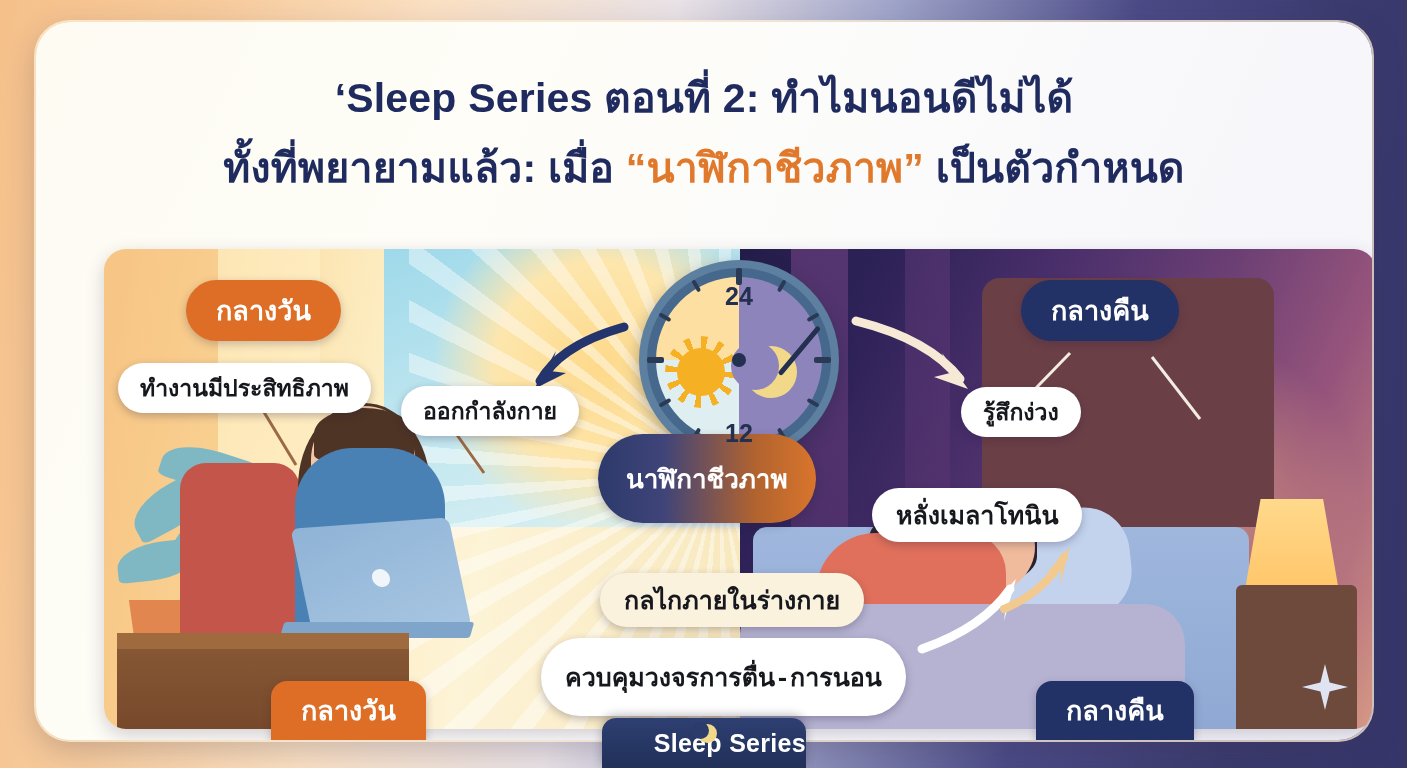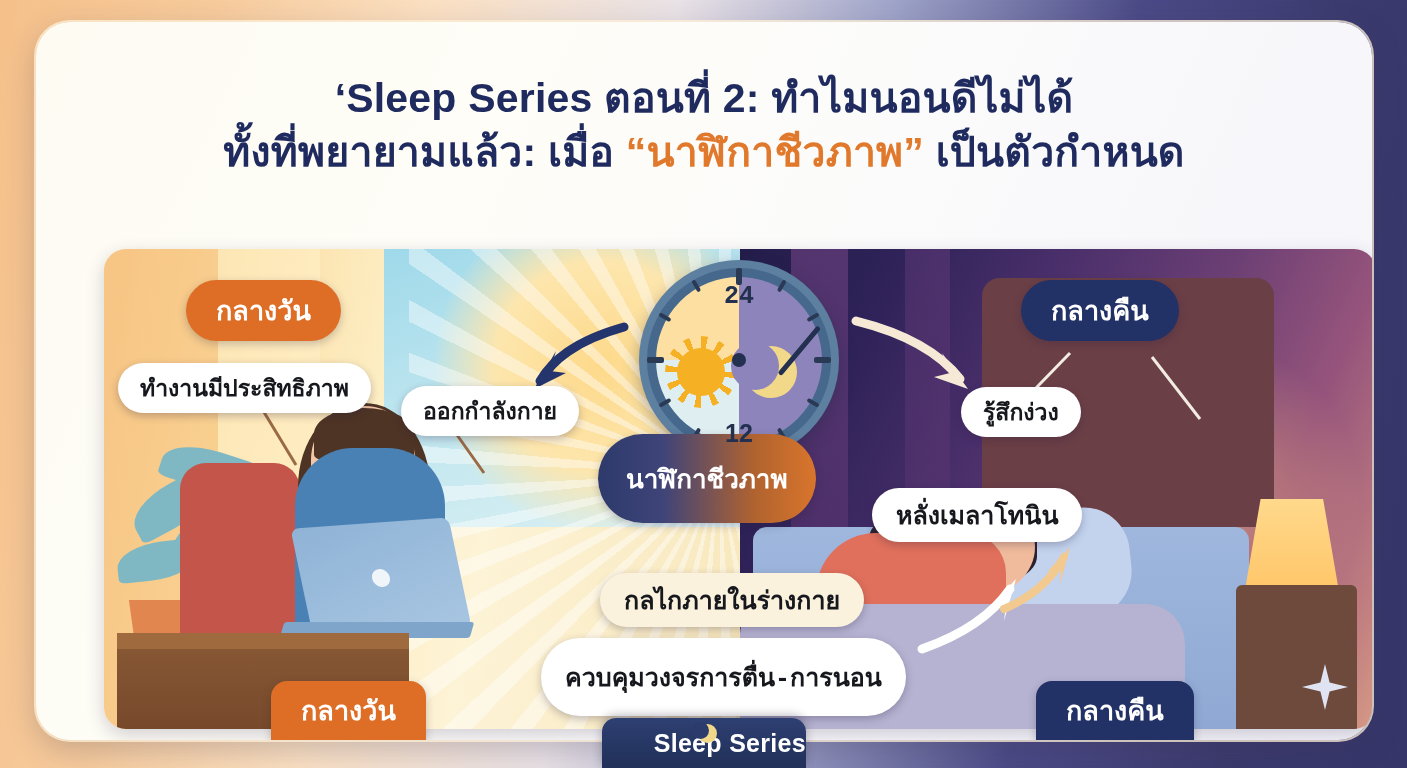--- a/index.html
+++ b/index.html
@@ -33,21 +33,21 @@
   #heading {
     position: absolute;
     left: 0; top: 52px; width: 100%;
     text-align: center;
     line-height: 1.18;
     color: #1f2a5e;
     font-weight: 700;
     letter-spacing: .2px;
   }
   #heading .line1 { display: block; font-size: 41px; }
-  #heading .line2 { display: block; font-size: 41px; margin-top: 6px;}
+  #heading .line2 { display: block; font-size: 41px; margin-top: 22px;}
   #heading .hl { color: #e0792c; }
 
   
   #panel {
     position: absolute;
     left: 68px; top: 227px;
     width: 1272px; height: 480px;
     border-radius: 22px;
     overflow: hidden;
     box-shadow: 0 6px 18px rgba(60,45,80,.22);
@@ -320,21 +320,21 @@
     width: 4px; height: 13px; margin-left: -2px;
     background: #2a3a55; border-radius: 2px;
     transform-origin: 50% 92px;
   }
   .tick.major { height: 17px; width: 6px; margin-left: -3px; }
   .num {
     position: absolute;
     font-size: 25px; font-weight: 700; color: #23304f;
     z-index: 4;
   }
-  .num.top    { left: 50%; top: 22px;   transform: translateX(-50%); font-family: Liberation Mono, monospace; }
+  .num.top    { left: 50%; top: 22px;   transform: translateX(-50%); }
   .num.bottom { left: 50%; bottom: 12px; transform: translateX(-50%); }
   .sun-face {
     position: absolute; left: 26px; top: 76px;
     width: 48px; height: 48px; border-radius: 50%;
     background: #f5b024; z-index: 3;
   }
   .sun-face::before {
     content: ""; position: absolute; inset: -12px;
     background: repeating-conic-gradient(from 0deg,
       #f5b024 0deg 11deg, rgba(0,0,0,0) 11deg 30deg);

